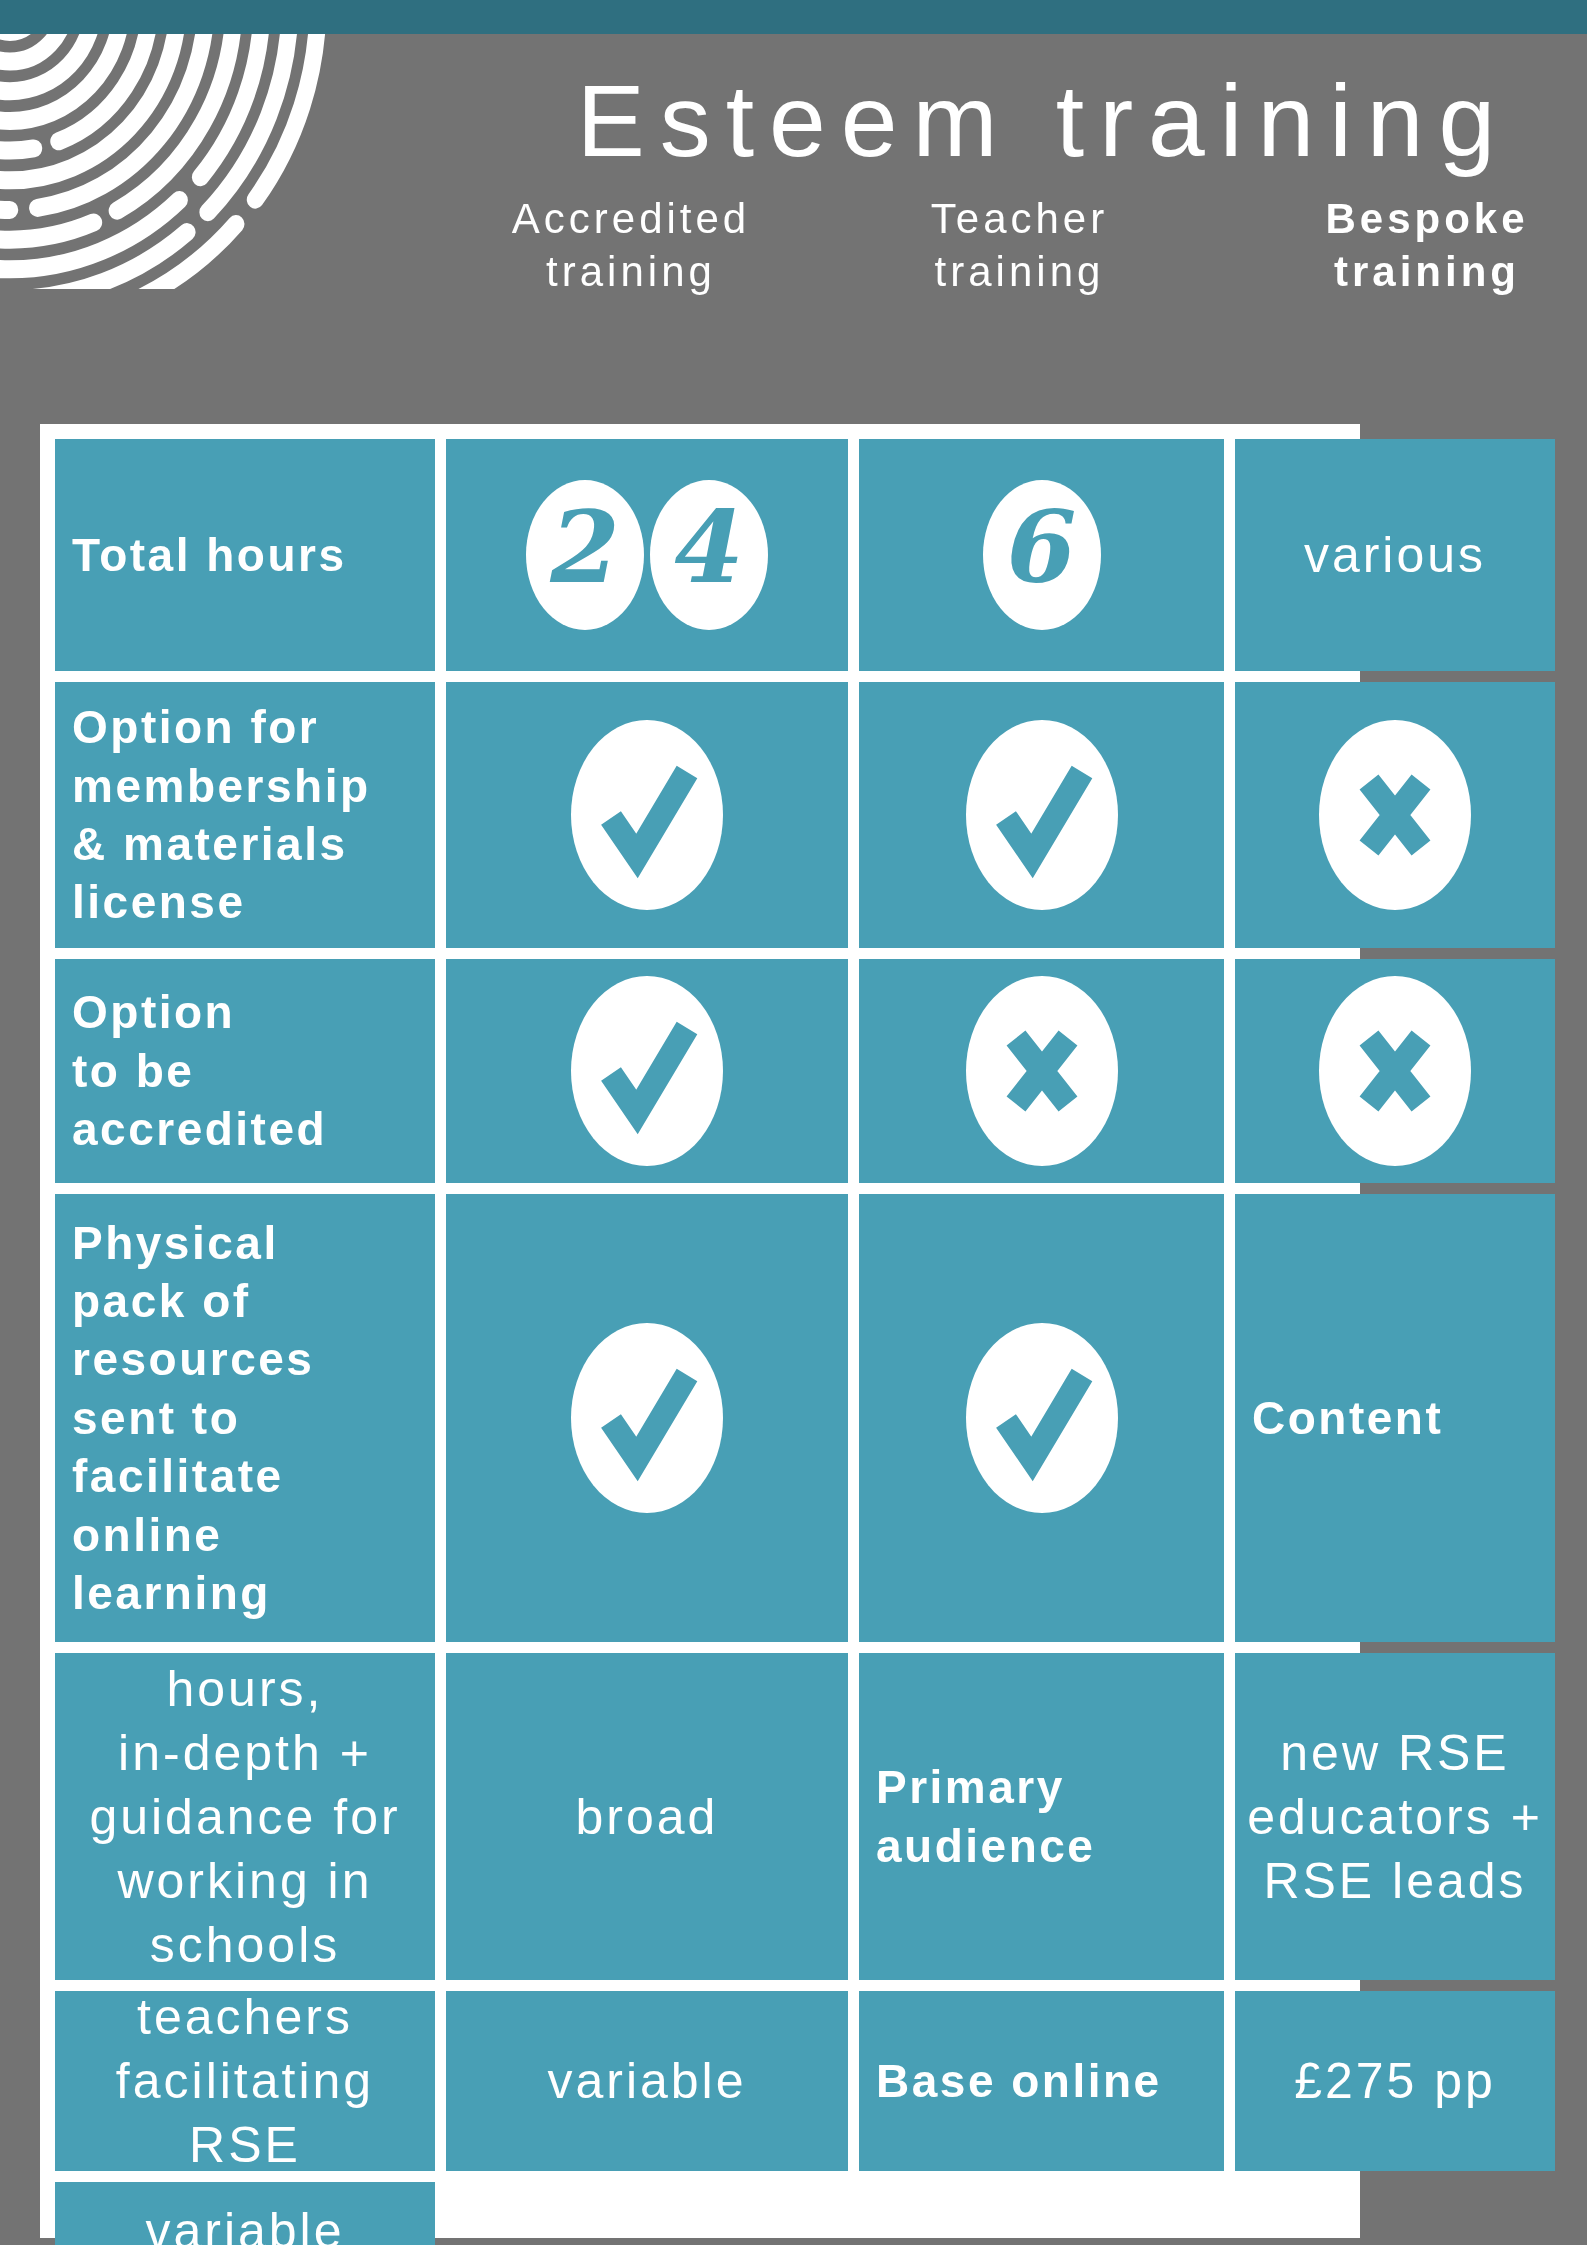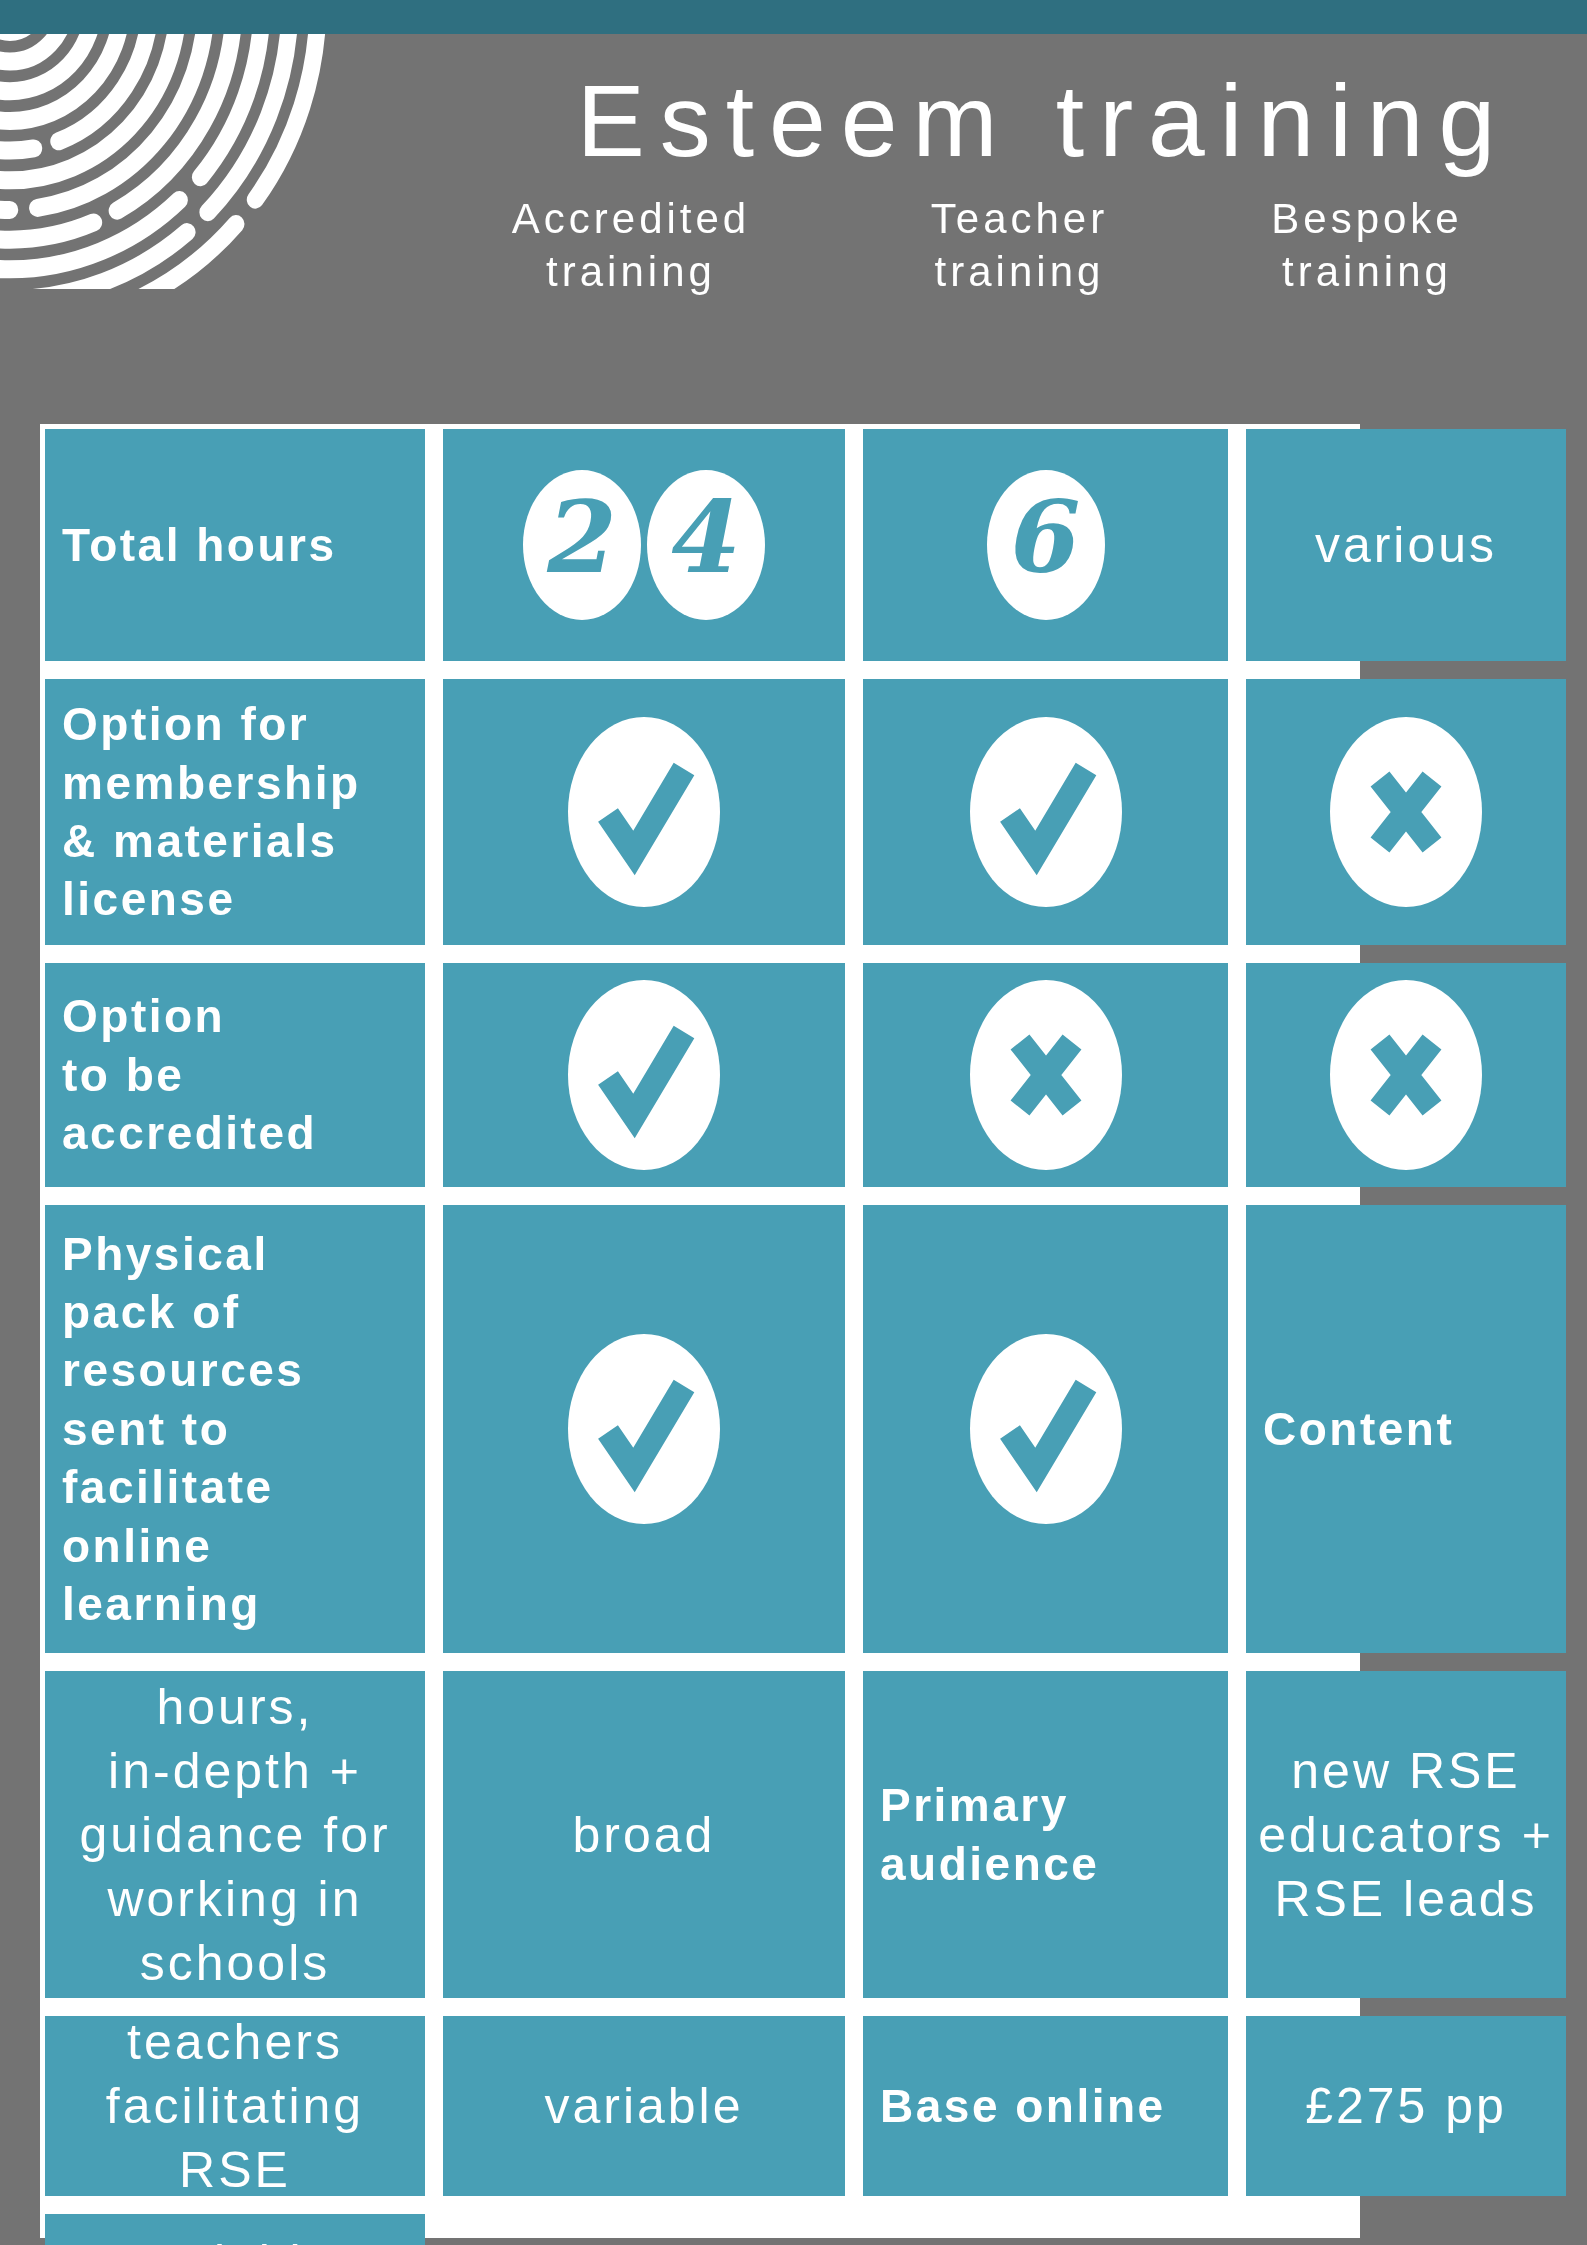--- a/index.html
+++ b/index.html
@@ -29,33 +29,33 @@
   
   .col-header {
     position:absolute; top:158px;
     text-align:center;
     font-size:42px; font-weight:300; letter-spacing:4px;
     line-height:1.27;
     white-space:pre-line;
   }
   .col-header.accredited { left:430px; width:402px; }
   .col-header.teacher    { left:837px; width:365px; }
-  .col-header.bespoke    { left:1207px; width:320px; }
+  .col-header.bespoke    { left:1267px; width:320px;font-weight:bold; }
 
   
   .table {
     position:absolute; left:40px; top:390px;
     width:1320px; height:1814px;
     box-sizing:border-box;
     background:#FFFFFF;
-    padding:5px;
+    padding:15px;
     display:grid;
     grid-template-columns:380px 402px 365px 320px;
     grid-template-rows:232px 266px 224px 448px 327px 180px 97px;
-    gap:18px;
+    gap:11px;
   }
   .cell {
     background:#489FB5;
     display:flex; align-items:center; justify-content:center;
     text-align:center;
     overflow:hidden;
   }
   .cell.label {
     justify-content:flex-start;
     text-align:left;

